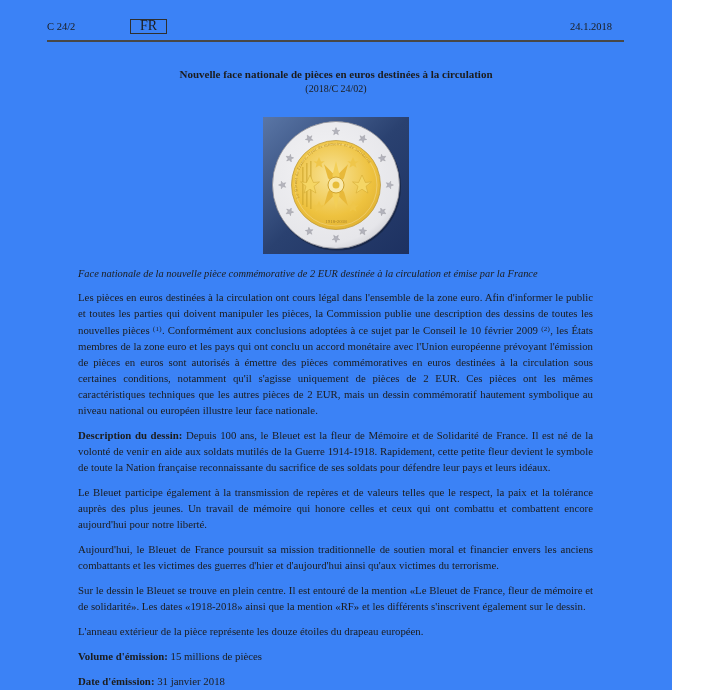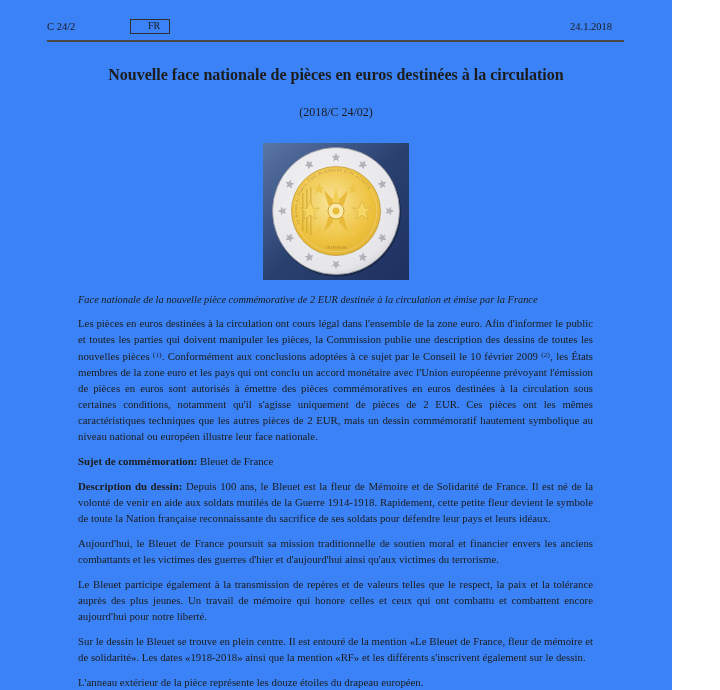--- a/index.html
+++ b/index.html
@@ -8,27 +8,27 @@
     width:672px; height:690px;
     background:#3b82f6;
     font-family:"Liberation Serif","DejaVu Serif",serif;
     color:#1c1c1c;
     overflow:hidden;
   }
   
   .header { position:relative; height:43px; font-size:10.5px; }
   .page-ref   { position:absolute; left:47px;  top:21px; }
   .lang-badge { position:absolute; left:130px; top:19px; border:1.5px solid #2f2f2f;
-                padding:0px 9px 1px 17px; font-size:10px; line-height:12px; }
+                padding:0px 9px 1px 9px; font-size:14px; line-height:12px; }
   .journal-title { position:absolute; left:0; right:0; top:21px; text-align:center; }
   .issue-date { position:absolute; right:60px; top:21px; }
   .header-rule { position:absolute; left:47px; right:48px; top:40px; height:2px; background:#474747; }
   
-  .doc-title { margin:25px 60px 0 60px; text-align:center; font-weight:bold; font-size:16px; line-height:13px; }
-  .doc-number { margin-top:24px; text-align:center; font-size:12px; }
+  .doc-title { margin:25px 60px 0 60px; text-align:center; font-weight:bold; font-size:11px; line-height:13px; }
+  .doc-number { margin-top:2px; text-align:center; font-size:10px; }
   
   .coin-figure { width:146px; height:137px; margin:23px auto 0 auto; }
   .coin-figure svg { display:block; }
   
   .content { margin:0 79px 0 78px; }
   .caption { margin-top:13px; font-style:italic; font-size:10.4px; line-height:13px; }
   .para { margin:9px 0 0 0; font-size:10.8px; line-height:16px; text-align:justify;font-family:Liberation Serif, serif; }
   .para .lead { font-weight:bold; }
   .fn { font-size:7px; vertical-align:3px; letter-spacing:0.3px; }
 </style>
@@ -126,27 +126,26 @@
       <text x="73" y="106" text-anchor="middle" font-size="5" fill="#a8832a">1918-2018</text>
     </svg>
   </div>
 
   <div class="content">
     <div class="caption">Face nationale de la nouvelle pièce commémorative de 2 EUR destinée à la circulation et émise par la France</div>
 
     <p class="para"><span>Les pièces en euros destinées à la circulation ont cours légal dans l'ensemble de la zone euro. Afin d'informer le public et toutes les parties qui doivent manipuler les pièces, la Commission publie une description des dessins de toutes les nouvelles pièces </span><span class="fn">(1)</span><span>. Conformément aux conclusions adoptées à ce sujet par le Conseil le 10 février 2009 </span><span class="fn">(2)</span><span>, les États membres de la zone euro et les pays qui ont conclu un accord monétaire avec l'Union européenne prévoyant l'émission de pièces en euros sont autorisés à émettre des pièces commémoratives en euros destinées à la circulation sous certaines conditions, notamment qu'il s'agisse uniquement de pièces de 2 EUR. Ces pièces ont les mêmes caractéristiques techniques que les autres pièces de 2 EUR, mais un dessin commémoratif hautement symbolique au niveau national ou européen illustre leur face nationale.</span></p>
 
 
-    <p class="para"><span class="lead">Sujet de commémoration:</span><span> Bleuet de France</span></p>
 
     <p class="para"><span class="lead">Description du dessin:</span><span> Depuis 100 ans, le Bleuet est la fleur de Mémoire et de Solidarité de France. Il est né de la volonté de venir en aide aux soldats mutilés de la Guerre 1914-1918. Rapidement, cette petite fleur devient le symbole de toute la Nation française reconnaissante du sacrifice de ses soldats pour défendre leur pays et leurs idéaux.</span></p>
 
+    <p class="para">Le Bleuet participe également à la transmission de repères et de valeurs telles que le respect, la paix et la tolérance auprès des plus jeunes. Un travail de mémoire qui honore celles et ceux qui ont combattu et combattent encore aujourd'hui pour notre liberté.</p>
+
     <p class="para">Aujourd'hui, le Bleuet de France poursuit sa mission traditionnelle de soutien moral et financier envers les anciens combattants et les victimes des guerres d'hier et d'aujourd'hui ainsi qu'aux victimes du terrorisme.</p>
-
-    <p class="para">Le Bleuet participe également à la transmission de repères et de valeurs telles que le respect, la paix et la tolérance auprès des plus jeunes. Un travail de mémoire qui honore celles et ceux qui ont combattu et combattent encore aujourd'hui pour notre liberté.</p>
 
     <p class="para">Sur le dessin le Bleuet se trouve en plein centre. Il est entouré de la mention «Le Bleuet de France, fleur de mémoire et de solidarité». Les dates «1918-2018» ainsi que la mention «RF» et les différents s'inscrivent également sur le dessin.</p>
 
     <p class="para">L'anneau extérieur de la pièce représente les douze étoiles du drapeau européen.</p>
 
     <p class="para"><span class="lead">Volume d'émission:</span><span> 15 millions de pièces</span></p>
 
     <p class="para"><span class="lead">Date d'émission:</span><span> 31 janvier 2018</span></p>
   </div>
 

